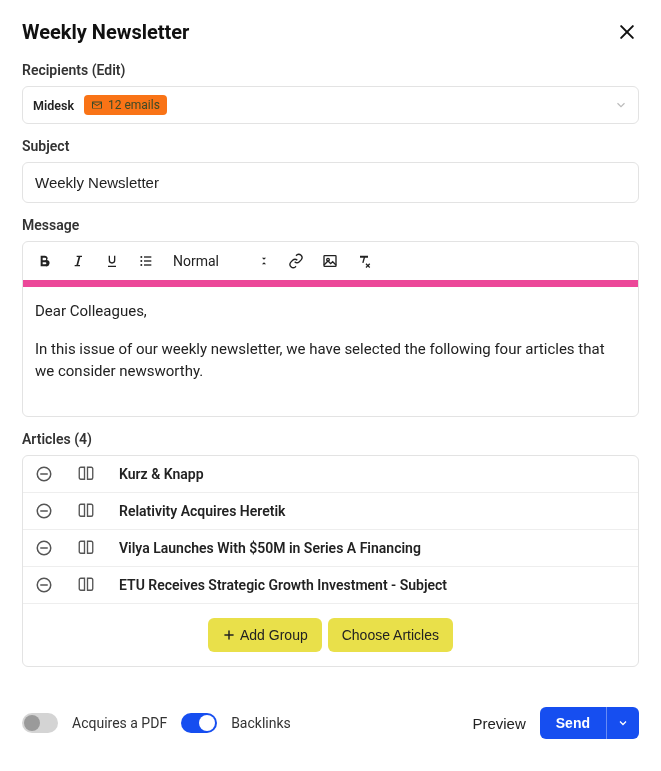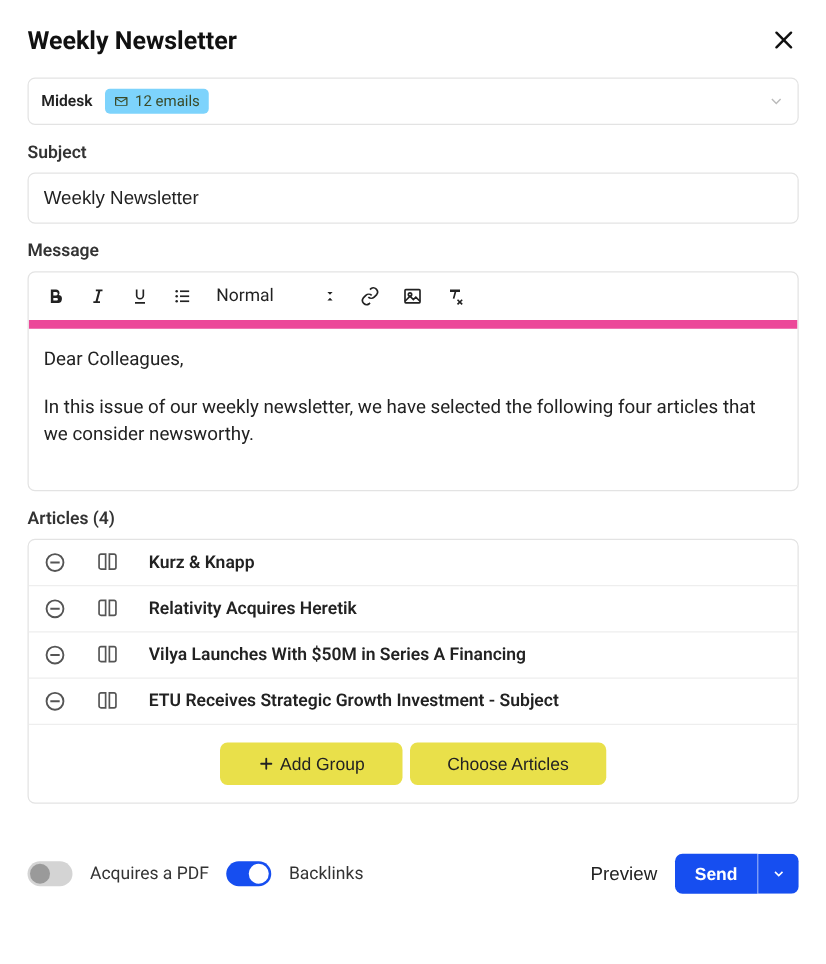--- a/index.html
+++ b/index.html
@@ -50,21 +50,21 @@
   gap: 10px;
   background:#fff;
   cursor:pointer;
 }
 .chip-midesk {
   font-size: 12.5px;
   font-weight: 600;
   color: #222;
 }
 .badge-emails {
-  background: #7dd3fc;
+  background: #f97316;
   color: #3a4a28;
   font-size: 12px;
   padding: 3px 7px;
   border-radius: 4px;
   display:flex; align-items:center; gap:5px;
 }
 .badge-emails svg { width:12px; height:12px; }
 .recipients-box .spacer { flex:1; }
 .chev {
   width:14px; height:14px;
@@ -137,21 +137,21 @@
 .action-row {
   padding: 14px 12px;
   display:flex;
   justify-content:center;
   gap:6px;
 }
 .ybtn {
   background:#e9e04a;
   border:none;
   border-radius:6px;
-  padding: 9px 30px;
+  padding: 9px 14px;
   font-size:14px;
   font-weight:500;
   color:#222;
   cursor:pointer;
   display:flex; align-items:center; gap:4px;
 }
 .footer {
   margin-top: 40px;
   display:flex;
   align-items:center;
@@ -217,20 +217,24 @@
     <div class="title">Weekly Newsletter</div>
     <button class="close-btn">
       <svg viewBox="0 0 24 24" width="20" height="20" stroke="#111" stroke-width="2.4" fill="none" stroke-linecap="round">
           <line x1="5" y1="5" x2="19" y2="19"></line>
           <line x1="19" y1="5" x2="5" y2="19"></line>
         </svg>
     </button>
   </div>
 
   
+  <div class="section-label">
+    <span>Recipients</span>
+    <span class="edit-link">(Edit)</span>
+  </div>
   <div class="recipients-box">
     <span class="chip-midesk">Midesk</span>
     <span class="badge-emails">
       <svg viewBox="0 0 24 24" fill="#3a4a28">
           <path d="M3 5h18a1 1 0 011 1v12a1 1 0 01-1 1H3a1 1 0 01-1-1V6a1 1 0 011-1zm1.5 2.2v.1L12 12l7.5-4.7v-.1h-15zM20 8.9l-8 5-8-5V18h16V8.9z"></path>
         </svg>
       <span>12 emails</span>
     </span>
     <span class="spacer"></span>
     <svg class="chev" viewBox="0 0 24 24" stroke="#bbb" stroke-width="2" fill="none">

